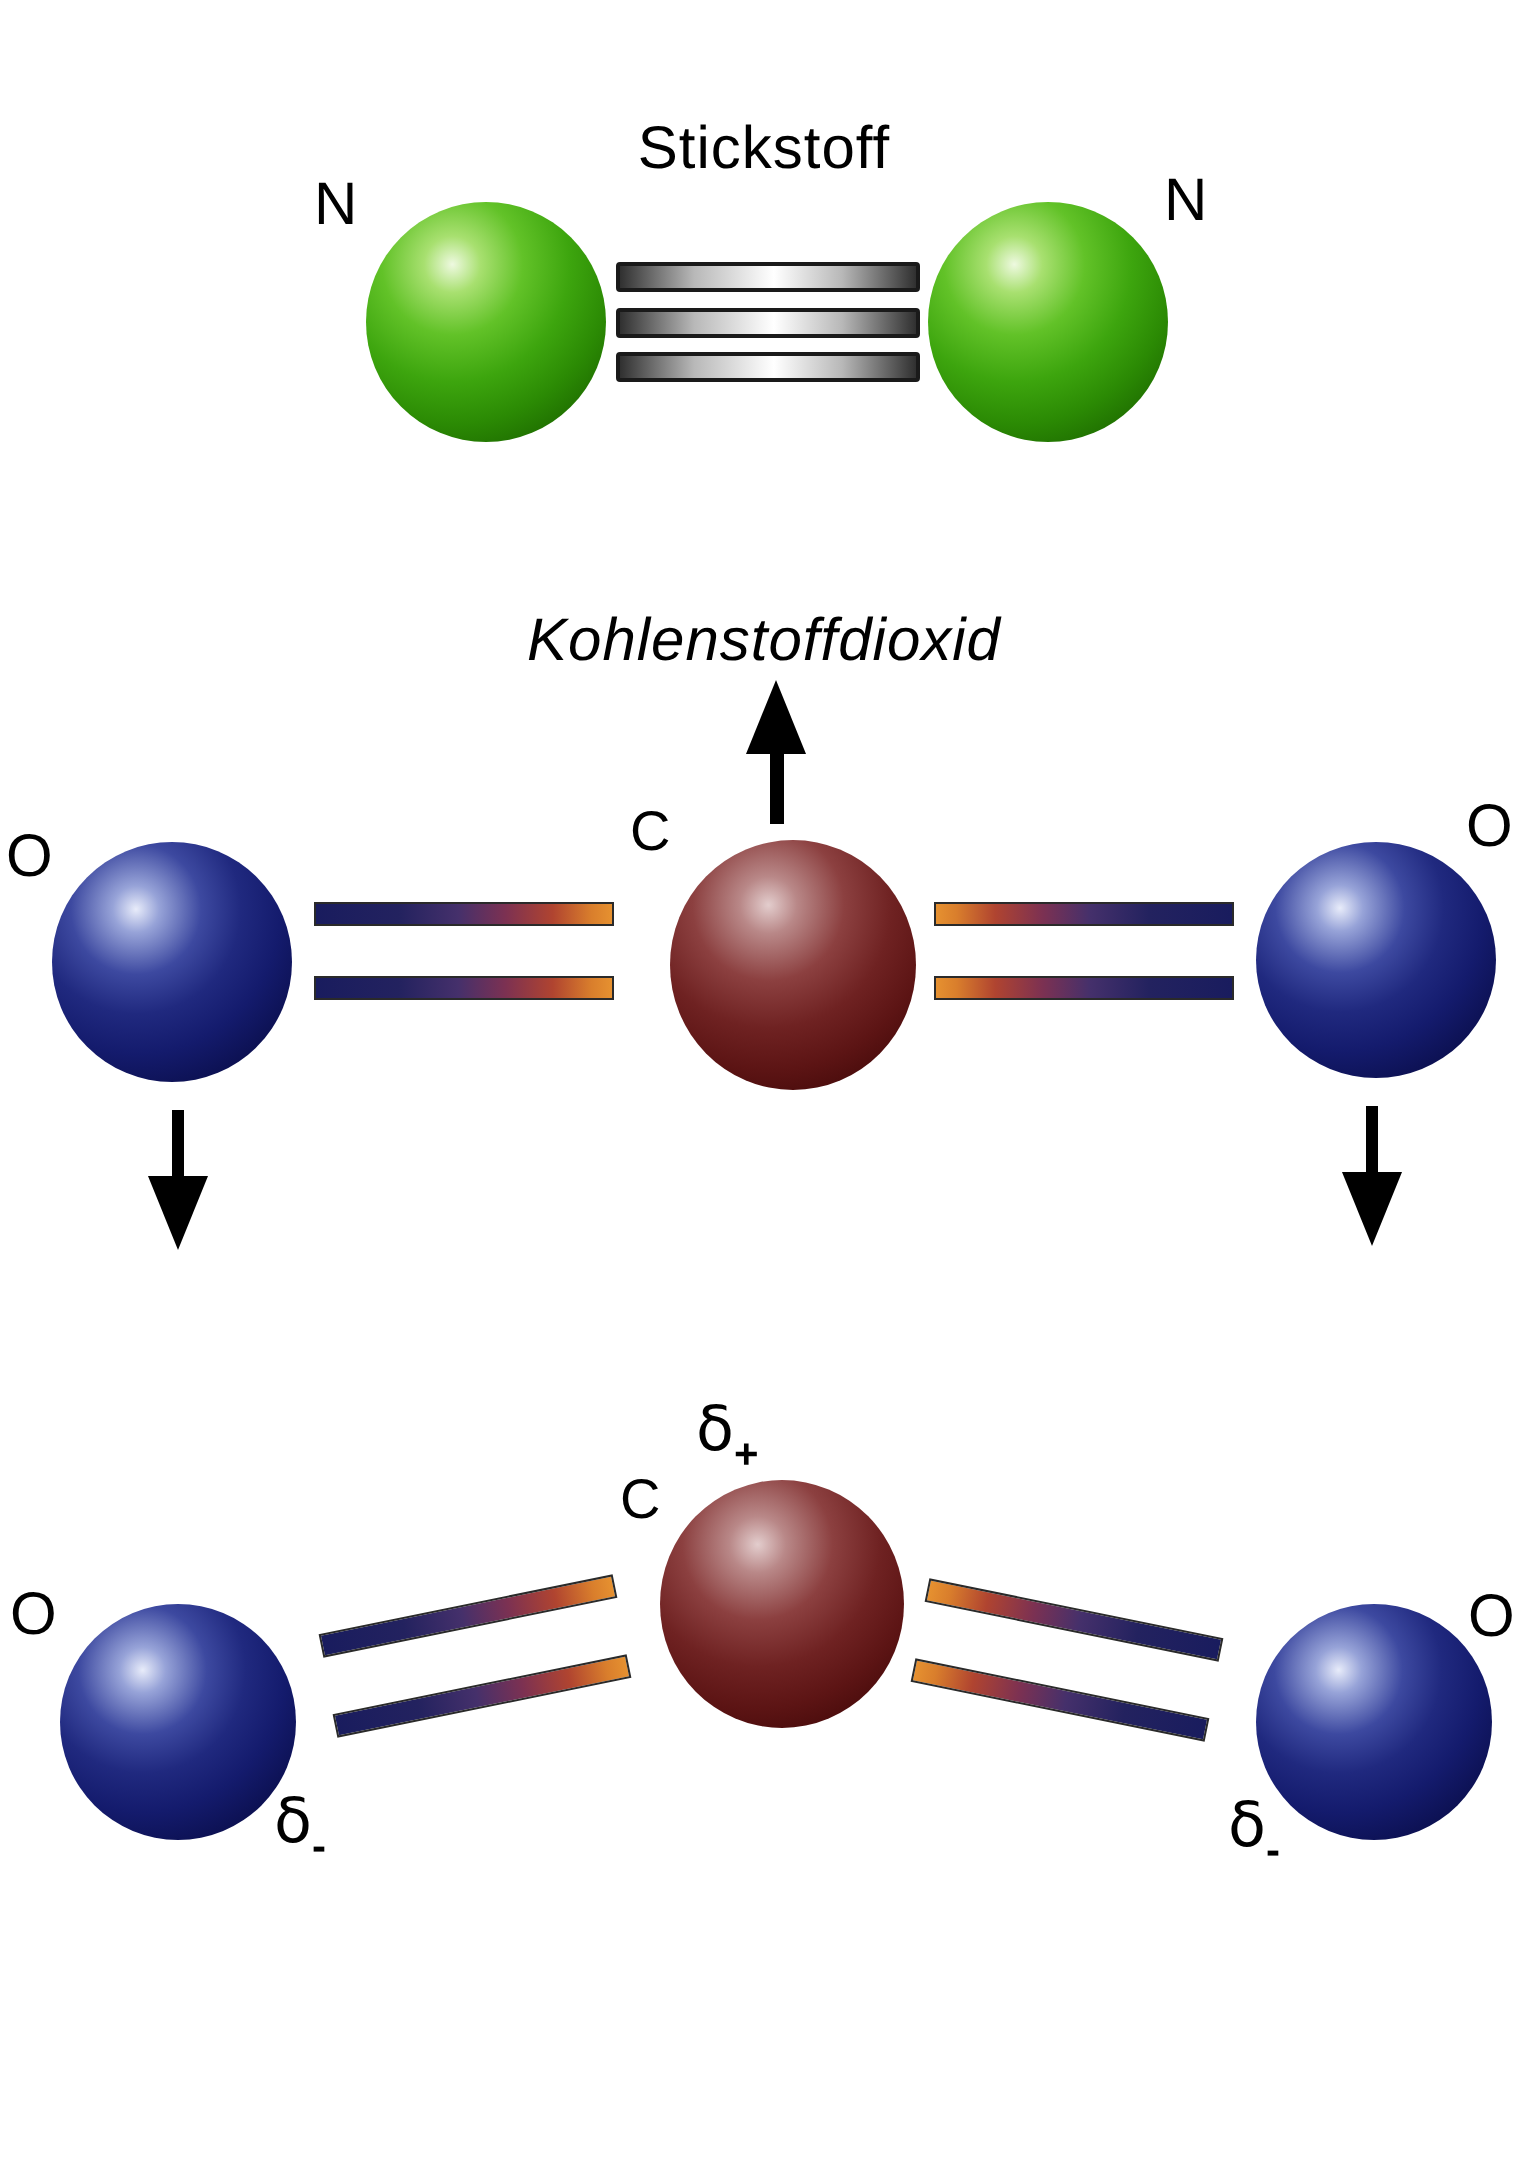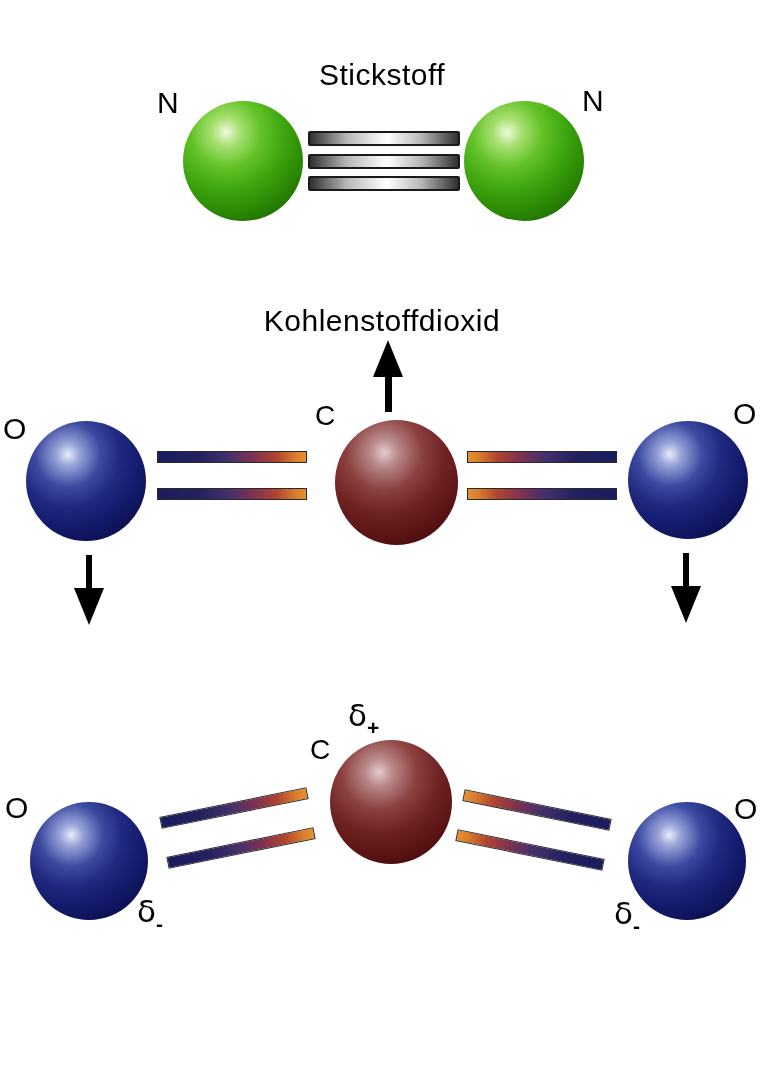--- a/index.html
+++ b/index.html
@@ -129,21 +129,21 @@
   <div class="atom-label" style="left:582px; top:86px;">N</div>
 
   <div class="sphere green" style="left:183px; top:101px; width:120px; height:120px;"></div>
 
   <div class="sphere green" style="left:464px; top:101px; width:120px; height:120px;"></div>
 
   <div class="metal-bar" style="top:131px;"></div>
   <div class="metal-bar" style="top:154px;"></div>
   <div class="metal-bar" style="top:176px;"></div>
 
-  <div class="title" style="top:304px;">Kohlenstoffdioxid</div>
+  <div class="title" style="top:304px;font-style:italic;">Kohlenstoffdioxid</div>
 
   <div class="arrow" style="left:371px; top:340px; width:34px;">
     <div class="head-up"></div>
     <div class="stem" style="width:7px; height:35px;"></div>
   </div>
 
   <div class="atom-label" style="left:3px; top:414px;">O</div>
 
   <div class="atom-label" style="left:315px; top:402px; font-size:28px;">C</div>
 

